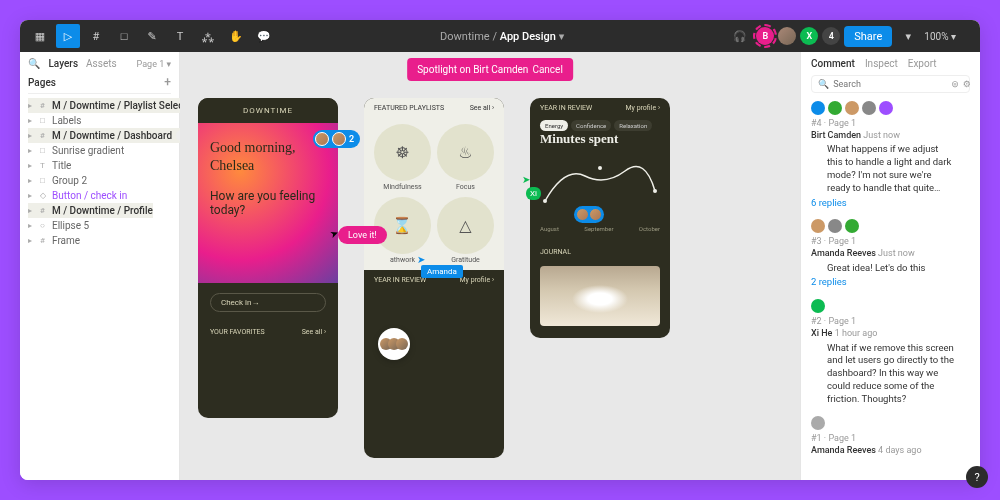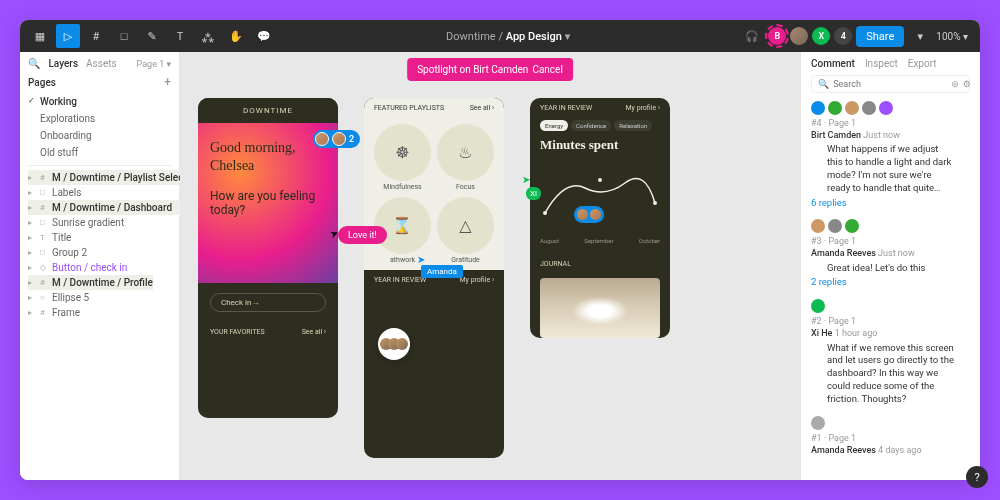--- a/index.html
+++ b/index.html
@@ -11,21 +11,21 @@
 .toolbar .title{flex:1;text-align:center;color:#aaa}
 .toolbar .title b{color:#fff;font-weight:500}
 .toolbar .headset{color:#ccc}
 .avatars{display:flex;gap:4px;align-items:center}
 .av{width:18px;height:18px;border-radius:50%;display:flex;align-items:center;justify-content:center;font-size:9px;font-weight:600;color:#fff}
 .av.b{background:#e91e8c;outline:2px dashed #e91e8c;outline-offset:1px}
 .av.img{background:linear-gradient(135deg,#a87,#765)}
 .av.x{background:#0cbb52}
 .av.count{background:#444;font-size:9px}
 .share-btn{background:#0c8ce9;color:#fff;padding:4px 10px;border-radius:4px;font-size:11px;cursor:pointer}
-.zoom{color:#ccc;font-size:10px;margin-right:4px}
+.zoom{color:#ccc;font-size:10px;margin-right:16px}
 .body{display:flex;flex:1;overflow:hidden}
 .left{width:160px;border-right:1px solid #e5e5e5;padding:6px 8px;font-size:10px;overflow:hidden;background:#fff}
 .tabs{display:flex;gap:8px;align-items:center;margin-bottom:6px;color:#999}
 .tabs .active{color:#333;font-weight:500}
 .tabs .psel{margin-left:auto;font-size:9px}
 .section-h{display:flex;justify-content:space-between;align-items:center;color:#333;font-weight:500;margin:4px 0}
 .plus{color:#999;font-size:12px;cursor:pointer}
 .page-item{padding:3px 0 3px 12px;color:#666;cursor:pointer}
 .page-item.sel::before{content:"✓";position:absolute;margin-left:-12px;font-size:8px}
 .page-item.sel{color:#333;font-weight:500}
@@ -49,21 +49,21 @@
 .f2 .sec{padding:6px 10px;display:flex;justify-content:space-between;font-size:7px;color:#d8d5b8}
 .f2 .dot{background:#efefe8;color:#333}
 .f2 .grid{display:grid;grid-template-columns:1fr 1fr;gap:6px;padding:6px 10px;background:#efefe8}
 .f2 .circ{aspect-ratio:1;border-radius:50%;background:#e2e2cd;display:flex;align-items:center;justify-content:center;font-size:16px;color:#555}
 .f2 .clab{font-size:7px;text-align:center;color:#555;margin-top:2px}
 .f3{left:350px;top:46px;width:140px;height:240px;border-radius:10px;background:#2d2d20;overflow:hidden;color:#efefe8}
 .f3 .sec{padding:6px 10px;display:flex;justify-content:space-between;font-size:7px;color:#d8d5b8}
 .f3 .pills{display:flex;gap:3px;padding:0 10px;margin-top:2px}
 .f3 .pill{font-size:6px;padding:2px 5px;border-radius:8px;background:#3d3d30;color:#ccc}
 .f3 .pill.on{background:#efefe8;color:#333}
-.f3 h3{font-family:Georgia,serif;font-size:13px;padding:6px 10px;color:#efefe8}
+.f3 h3{font-family:Georgia,serif;font-size:13px;padding:0 10px;color:#efefe8}
 .f3 .chart{height:70px;margin:4px 10px;position:relative}
 .f3 .chart svg{width:100%;height:100%}
 .f3 .mon{display:flex;justify-content:space-between;padding:0 10px;font-size:6px;color:#9a9880}
 .cursor-b{position:absolute;left:150px;top:170px;z-index:4}
 .cursor-b::before{content:"➤";color:#000;font-size:10px;transform:rotate(-20deg);display:inline-block}
 .loveit{position:absolute;left:158px;top:174px;background:#e91e8c;color:#fff;font-size:9px;padding:4px 10px;border-radius:12px;z-index:4}
 .multi1{position:absolute;left:133px;top:78px;background:#0c8ce9;border-radius:12px;padding:2px 6px 2px 2px;display:flex;align-items:center;gap:3px;z-index:4}
 .multi1 .a{width:14px;height:14px;border-radius:50%;background:linear-gradient(135deg,#c96,#a75);border:1px solid #fff}
 .multi1 .n{color:#fff;font-size:9px;font-weight:600}
 .multi2{position:absolute;left:198px;top:276px;background:#fff;border-radius:50%;width:32px;height:32px;box-shadow:0 2px 6px rgba(0,0,0,.2);display:flex;align-items:center;justify-content:center;z-index:4}
@@ -124,26 +124,20 @@
    <div class="tabs">
     <span>🔍</span>
     <span class="active">Layers</span>
     <span>Assets</span>
     <span class="psel"><span>Page 1</span> ▾</span>
    </div>
    <div class="section-h">
           <span>Pages</span>
           <span class="plus">+</span>
         </div>
-   <div id="pages">
-          <div class="page-item sel">Working</div>
-          <div class="page-item">Explorations</div>
-          <div class="page-item">Onboarding</div>
-          <div class="page-item">Old stuff</div>
-        </div>
    <hr style="border:none;border-top:1px solid #eee;margin:4px 0">
    <div id="layers">
           <div class="layer frame">
             <span class="i">▸</span>
             <span class="i">#</span>
             <span>M / Downtime / Home Screen</span>
           </div>
           <div class="layer frame">
             <span class="i">▸</span>
             <span class="i">#</span>

